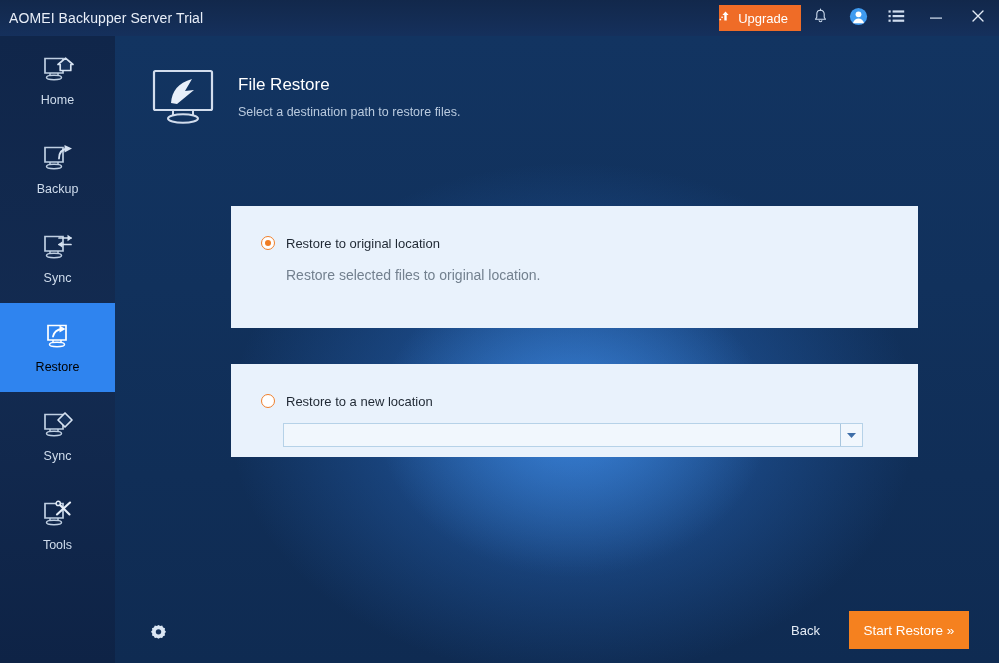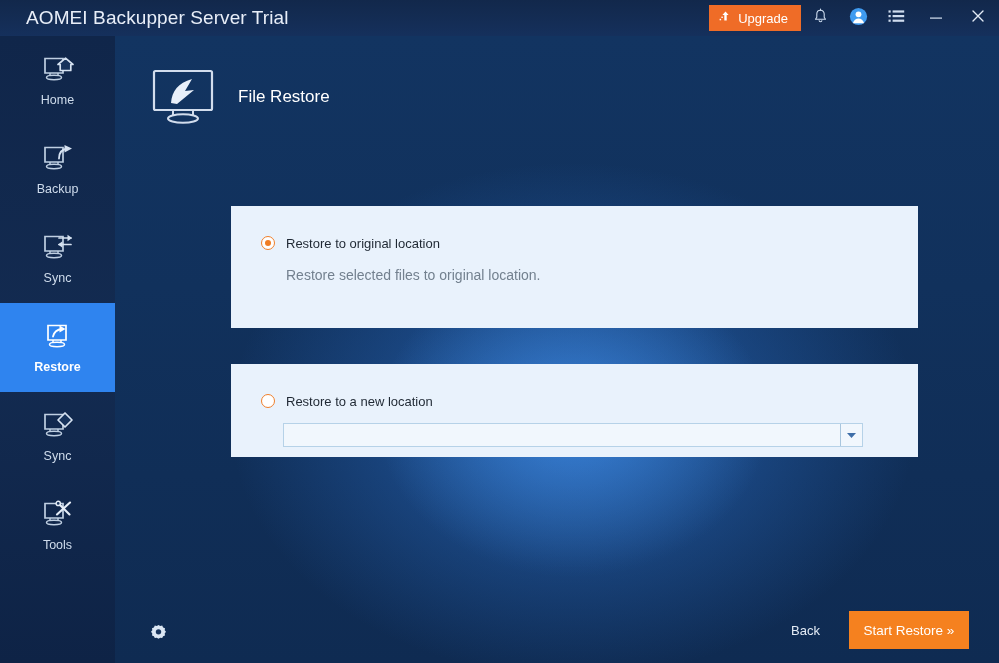--- a/index.html
+++ b/index.html
@@ -22,38 +22,38 @@
   
   .titlebar {
     position: absolute;
     left: 0; top: 0;
     width: 999px; height: 36px;
     background: linear-gradient(180deg, #12284b 0%, #15305c 100%);
     display: flex;
     align-items: center;
   }
   .app-title {
-    margin-left: 26px;
-    font-size: 19px;
+    margin-left: 9px;
+    font-size: 14px;
     color: #e8eef8;
     letter-spacing: 0.1px;
     white-space: nowrap;
   }
   .tb-right {
     margin-left: auto;
     display: flex;
     align-items: center;
     height: 36px;
   }
   .upgrade-btn {
     display: flex;
     align-items: center;
     gap: 6px;
     height: 26px;
-    padding: 0 13px 0 10px;
+    padding: 0 13px 0 0;
     background: #ef6c27;
     border: none;
     cursor: pointer;
     font-family: inherit;
   }
   .upgrade-label {
     font-size: 13px;
     color: #ffffff;
     white-space: nowrap;
   }
@@ -80,21 +80,21 @@
     justify-content: center;
     cursor: pointer;
     gap: 9px;
   }
   .nav-item.active { background: #2f84ef; }
   .nav-label {
     font-size: 12.5px;
     color: #cfdcec;
     line-height: 1;
   }
-  .nav-item.active .nav-label { color: #ffffff; font-weight: bold; }
+  .nav-item.active .nav-label { color: #000000; }
   .nav-icon { width: 34px; height: 30px; display: block; }
 
   
   .content {
     position: absolute;
     left: 115px; top: 36px;
     width: 884px; height: 627px;
     background:
       radial-gradient(ellipse 440px 330px at 458px 384px, rgba(50,125,215,0.85) 0%, rgba(40,105,190,0.35) 45%, rgba(20,60,120,0) 78%),
       linear-gradient(180deg, #123461 0%, #11315c 40%, #0f2b52 100%);
@@ -410,20 +410,21 @@
       <div class="header-icon-box">
         <svg width="68" height="60" viewBox="0 0 68 60">
           <rect x="5" y="4" width="58" height="39" rx="1.5" fill="none" stroke="#d2dded" stroke-width="2.2"></rect>
           <path d="M24 43 L24 49 M44 43 L44 49" stroke="#d2dded" stroke-width="2"></path>
           <ellipse cx="34" cy="51.5" rx="15" ry="4.2" fill="none" stroke="#d2dded" stroke-width="2"></ellipse>
           <path d="M22 36 C23 24 29 16 43 12 L36 24 L45 23 L28 37 Z" fill="#e8eff9"></path>
         </svg>
       </div>
       <div>
         <div class="page-title">File Restore</div>
+        <div class="page-sub">Select a destination path to restore files.</div>
       </div>
     </div>
 
     <section class="card" id="card-original">
       <div class="opt-row">
         <span class="radio checked"></span>
         <span class="opt-label">Restore to original location</span>
       </div>
       <div class="opt-desc">Restore selected files to original location.</div>
     </section>

